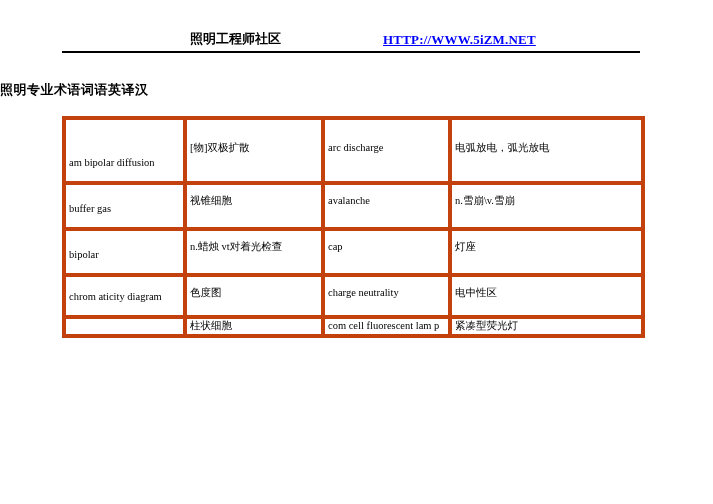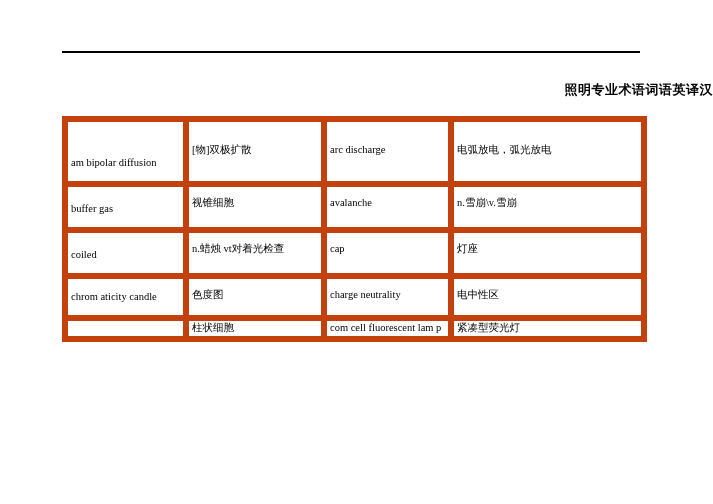--- a/index.html
+++ b/index.html
@@ -42,37 +42,37 @@
     white-space: nowrap;
     letter-spacing: 0.2px;
   }
 
   
   .doc-title {
     position: absolute;
     left: 0;
     top: 81px;
     width: 713px;
-    text-align: right;
+    text-align: left;
     font-size: 13px;
     font-weight: bold;
     letter-spacing: 0.5px;
   }
 
   
   table.glossary {
     position: absolute;
     left: 62px;
     top: 116px;
     width: 579px;
     border-collapse: collapse;
     table-layout: fixed;
   }
   table.glossary td {
-    border: 6px solid #c2410c;
+    border: 4px solid #c2410c;
     font-size: 10.5px;
     line-height: 1.15;
     overflow: hidden;
     word-wrap: break-word;
   }
   
   td.c1 {
     vertical-align: bottom;
     padding: 2px 2px 12px 3px;
     margin-left: 41px;
@@ -92,20 +92,22 @@
   tr.r1 td.cx { padding-top: 22px; }
   tr.r7 td.c1 { padding-bottom: 2px; }
   tr.r7 td.cx { padding-top: 1px; font-family: Liberation Serif, serif; }
 </style>
 </head>
 <body>
 
 <div class="page">
 
   <div class="doc-header">
+    <span class="site-name">照明工程师社区</span>
+    <a class="site-link" href="#">HTTP://WWW.5iZM.NET</a>
   </div>
 
   <div class="doc-title">照明专业术语词语英译汉</div>
 
   <table class="glossary">
     <colgroup>
       <col style="width:121px">
       <col style="width:138px">
       <col style="width:127px">
       <col style="width:193px">
@@ -117,27 +119,27 @@
         <td class="cx">arc discharge</td>
         <td class="cx">电弧放电，弧光放电</td>
       </tr>
       <tr class="r2">
         <td class="c1">buffer gas</td>
         <td class="cx">视锥细胞</td>
         <td class="cx">avalanche</td>
         <td class="cx">n.雪崩\v.雪崩</td>
       </tr>
       <tr class="r3">
-        <td class="c1">coiled</td>
+        <td class="c1">bipolar</td>
         <td class="cx">n.蜡烛 vt对着光检查</td>
         <td class="cx">cap</td>
         <td class="cx">灯座</td>
       </tr>
       <tr class="r4">
-        <td class="c1">chrom aticity candle</td>
+        <td class="c1">chrom aticity diagram</td>
         <td class="cx">色度图</td>
         <td class="cx">charge neutrality</td>
         <td class="cx">电中性区</td>
       </tr>
       <tr class="r7">
         <td class="c1"></td>
         <td class="cx">柱状细胞</td>
         <td class="cx">com cell fluorescent lam p</td>
         <td class="cx">紧凑型荧光灯</td>
       </tr>

